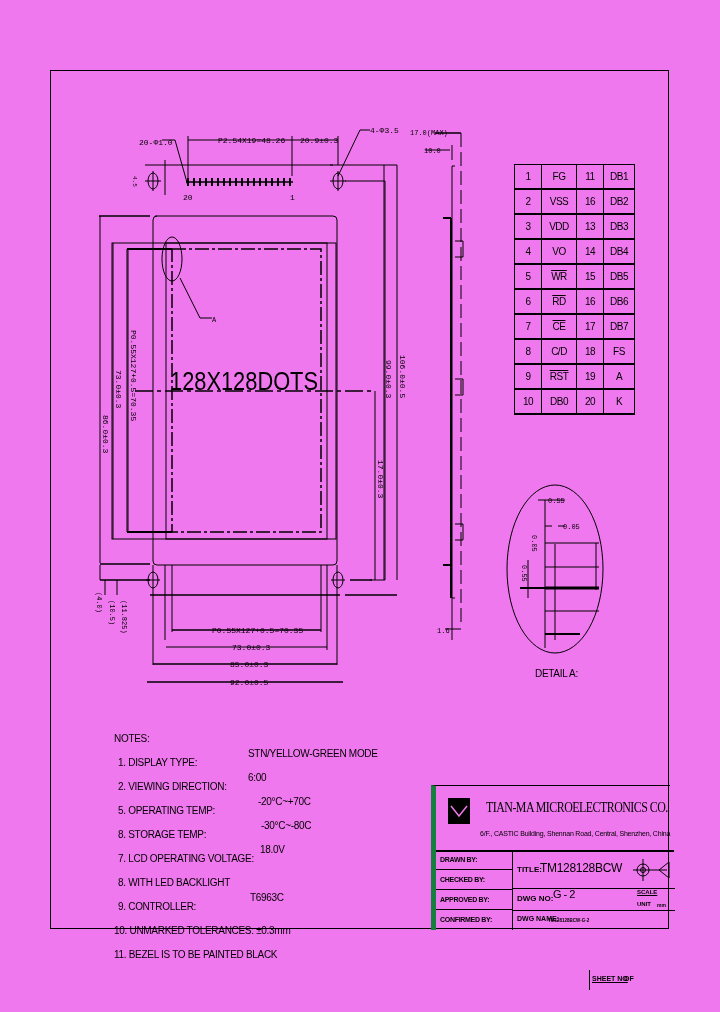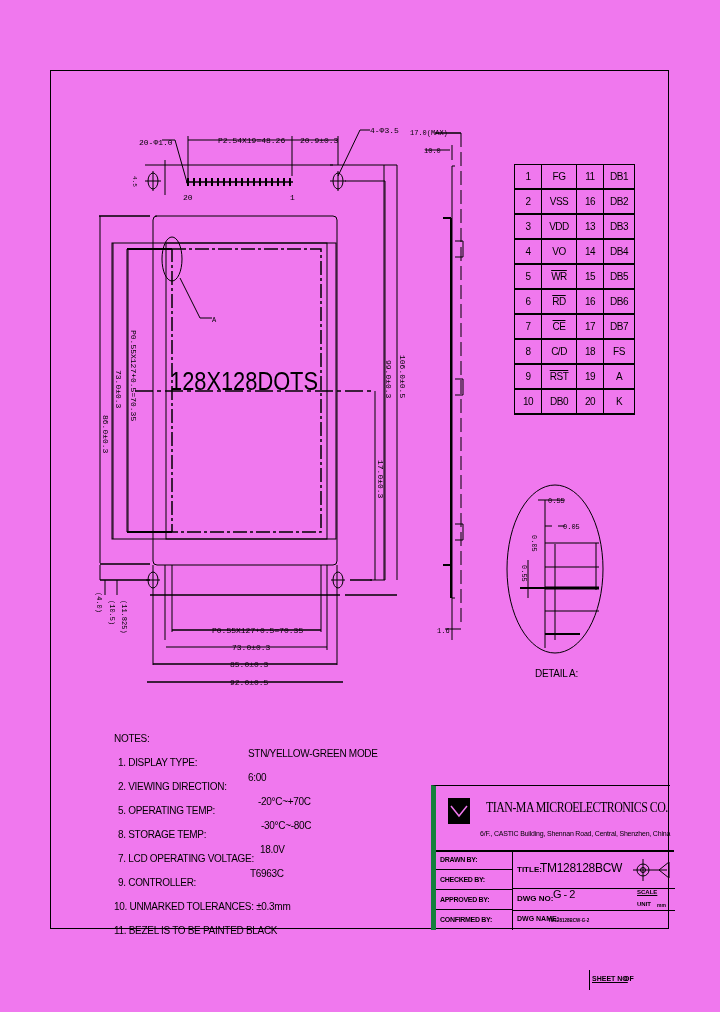--- a/index.html
+++ b/index.html
@@ -300,20 +300,24 @@
     </div>
   <div class="note-row">
       <span class="k">8. STORAGE TEMP:</span>
       <span class="v" style="padding-left:13px">-30°C~-80C</span>
     </div>
   <div class="note-row">
       <span class="k" style="width:142px">7. LCD OPERATING VOLTAGE:</span>
       <span class="v">18.0V</span>
     </div>
   <div class="note-row">
+      <span class="k">8. WITH LED BACKLIGHT</span>
+      <span class="v"></span>
+    </div>
+  <div class="note-row">
       <span class="k">9. CONTROLLER:</span>
       <span class="v" style="padding-left:2px">T6963C</span>
     </div>
   <div class="note-row">
       <span class="k" style="width:auto;padding-left:0">10. UNMARKED TOLERANCES: ±0.3mm</span>
     </div>
   <div class="note-row">
       <span class="k" style="width:auto;padding-left:0">11. BEZEL IS TO BE PAINTED BLACK</span>
     </div>
 </div>

